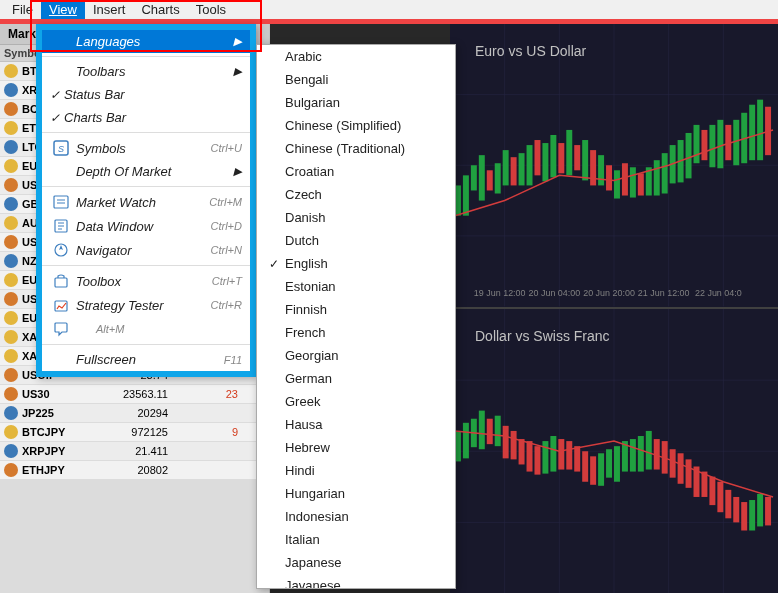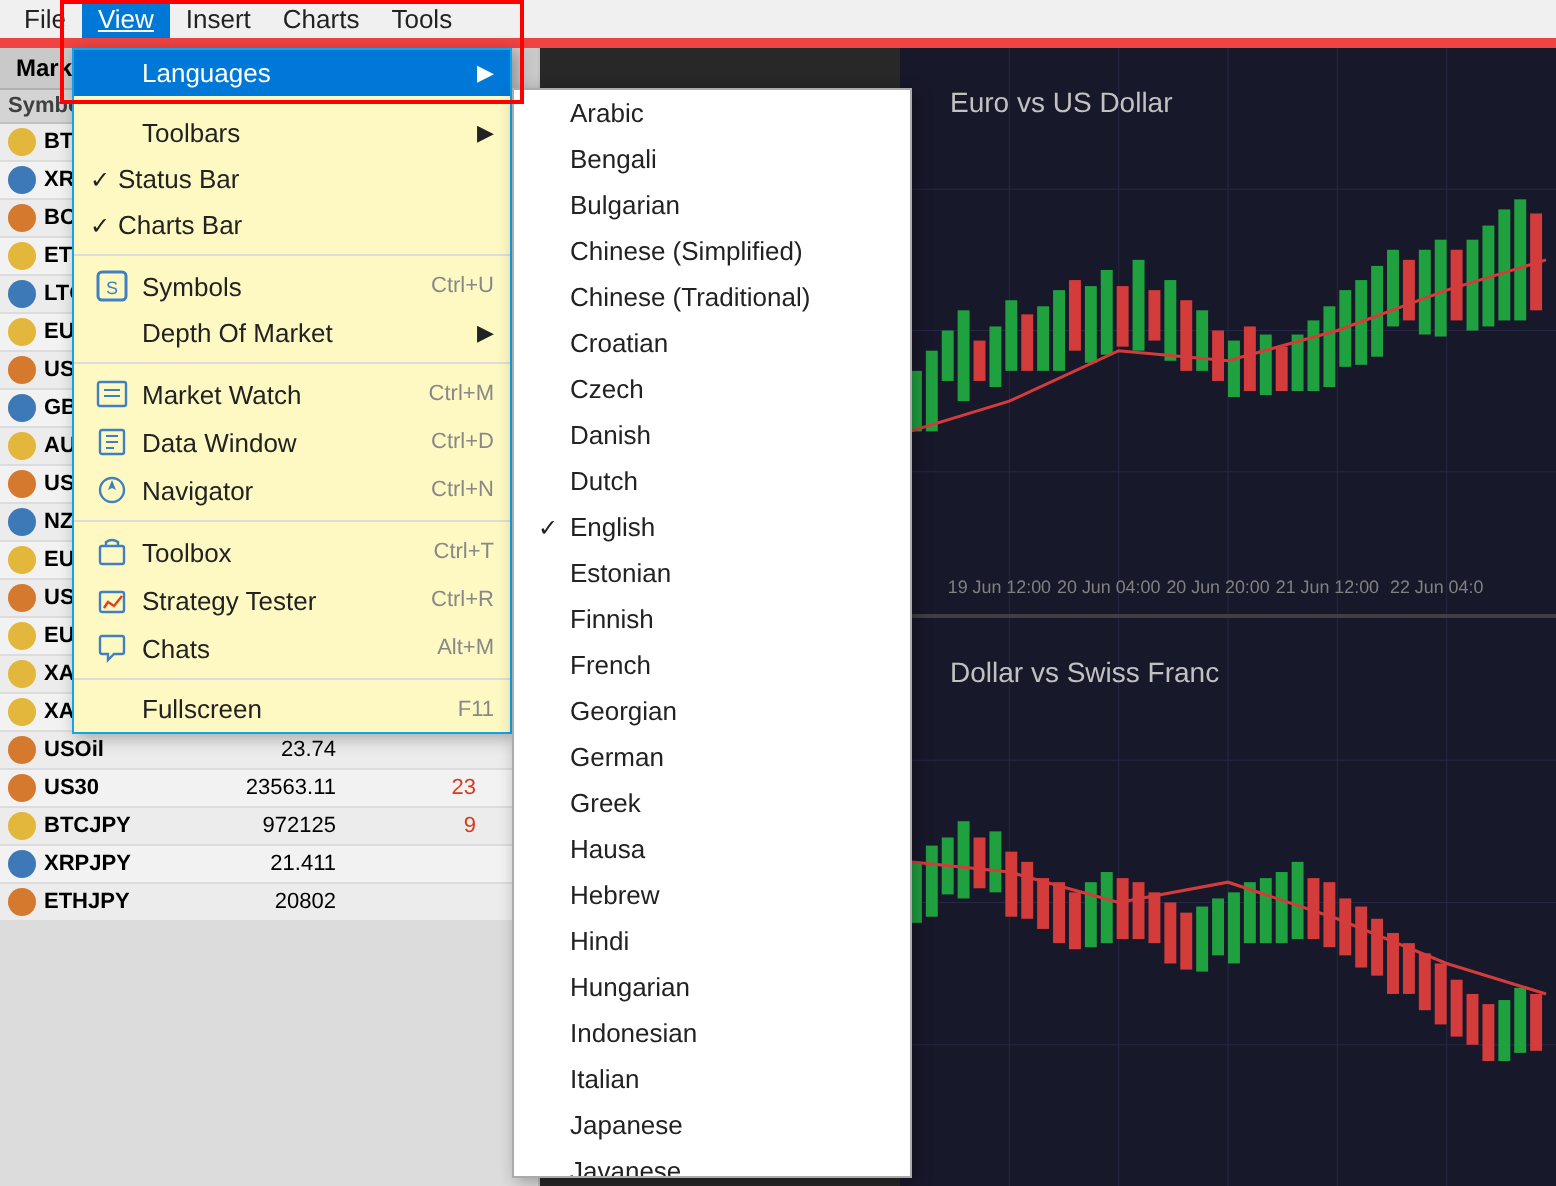--- a/index.html
+++ b/index.html
@@ -50,25 +50,26 @@
       border: 2px solid red;
       z-index: 200;
       pointer-events: none;
     }
 
     
     .dropdown-menu {
       position: absolute;
       top: 24px;
       left: 36px;
-      background: #fef9c3;
-      border: 1px solid #0ea5e9;
+      background: #ffffff;
+      border: 6px solid #0ea5e9;
       box-shadow: 2px 2px 8px rgba(0,0,0,0.3);
       min-width: 220px;
       z-index: 150;
+      font-style: italic;
     }
     .menu-item {
       display: flex;
       align-items: center;
       padding: 4px 8px;
       cursor: pointer;
       color: #222;
       position: relative;
       white-space: nowrap;
     }
@@ -337,21 +338,20 @@
     </span>
     <span class="label">Strategy Tester</span>
     <span class="shortcut">Ctrl+R</span>
   </div>
   <div class="menu-item">
     <span class="icon-area">
       <svg width="16" height="16" viewBox="0 0 16 16">
           <path d="M2 3 Q2 2 3 2 H13 Q14 2 14 3 V10 Q14 11 13 11 H9 L6 14 V11 H3 Q2 11 2 10 Z" fill="none" stroke="#4080c0" stroke-width="1.2"></path>
         </svg>
     </span>
-    <span class="label">Chats</span>
     <span class="shortcut">Alt+M</span>
   </div>
   <div class="menu-separator"></div>
   <div class="menu-item">
     <span class="icon-area"></span>
     <span class="label">Fullscreen</span>
     <span class="shortcut">F11</span>
   </div>
 </div>
 
@@ -566,20 +566,26 @@
       <div class="mw-icon icon-orange"></div>
       <span class="mw-symbol">USOil</span>
       <span class="mw-bid">23.74</span>
       <span class="mw-ask"></span>
     </div>
     <div class="mw-row">
       <div class="mw-icon icon-orange"></div>
       <span class="mw-symbol">US30</span>
       <span class="mw-bid">23563.11</span>
       <span class="mw-ask" style="color:#e04020">23</span>
+    </div>
+    <div class="mw-row">
+      <div class="mw-icon icon-blue"></div>
+      <span class="mw-symbol">JP225</span>
+      <span class="mw-bid">20294</span>
+      <span class="mw-ask"></span>
     </div>
     <div class="mw-row">
       <div class="mw-icon icon-yellow"></div>
       <span class="mw-symbol">BTCJPY</span>
       <span class="mw-bid">972125</span>
       <span class="mw-ask" style="color:#e04020">9</span>
     </div>
     <div class="mw-row">
       <div class="mw-icon icon-blue"></div>
       <span class="mw-symbol">XRPJPY</span>

